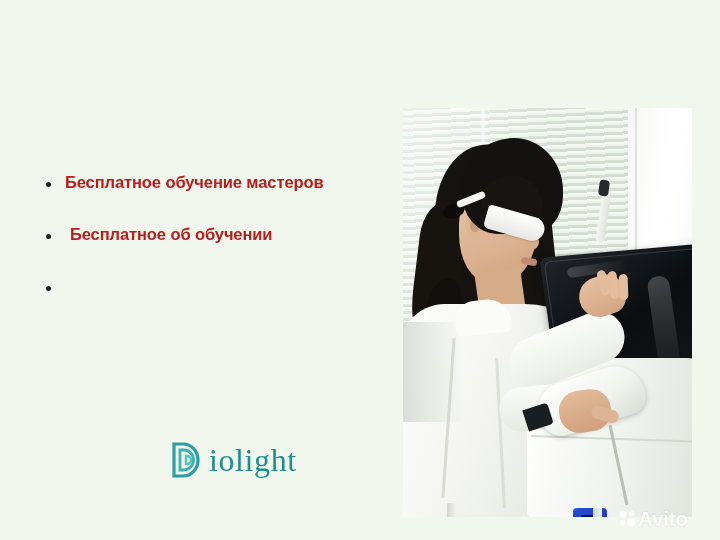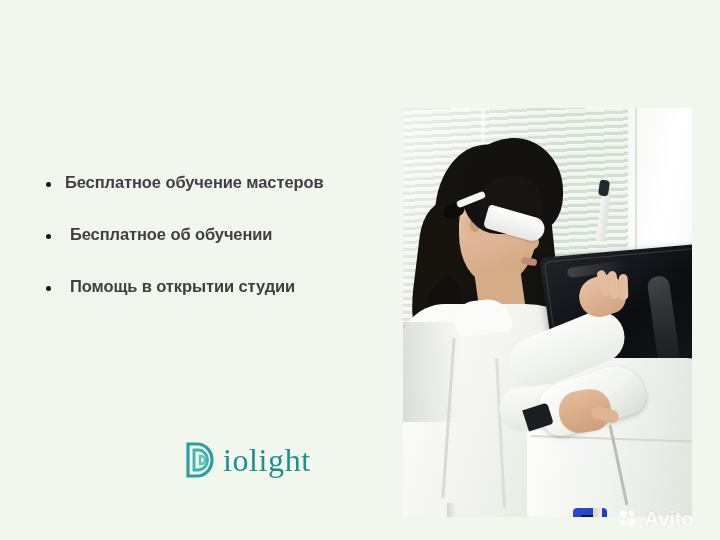--- a/index.html
+++ b/index.html
@@ -38,31 +38,31 @@
     height: 5px;
     border-radius: 50%;
     background: #17191c;
     margin-top: 10px;
     margin-right: 14px;
     flex: 0 0 auto;
   }
   .bullet-text {
     font-size: 16.5px;
     font-weight: bold;
-    color: #404040;
+    color: #b91c1c;
     line-height: 1.25;
     letter-spacing: -0.1px;
     white-space: nowrap;
   }
   .bullet-row.indented .bullet-text { padding-left: 5px; }
 
   
   #logo {
     position: absolute;
-    left: 184px;
+    left: 170px;
     top: 440px;
     display: flex;
     align-items: center;
   }
   #logo-mark { width: 36px; height: 40px; display:block; }
   #logo-word {
     font-family: "Liberation Serif", serif;
     font-size: 32px;
     color: #1d8f90;
     letter-spacing: 0.6px;
@@ -408,21 +408,20 @@
     background:#25292c; border-radius:4px;
     transform: rotate(8deg);
   }
 
   
   #watermark {
     position:absolute;
     left: 619px; top: 508px;
     display:flex; align-items:center;
     opacity: .82;
-    gap: 6px;
   }
   #wm-dots { width:17px; height:17px; display:block; }
   #wm-text {
     font-family:"Liberation Sans", sans-serif;
     font-size:21px; font-weight:bold;
     color: rgba(255,255,255,.95);
     letter-spacing:-0.4px;
     margin-left:2px; line-height:1;
     text-shadow: 0 0 2px rgba(120,130,120,.35);
   }
@@ -439,21 +438,20 @@
       <span class="bullet-text">Бесплатное обучение мастеров</span>
     </div>
 
     <div class="bullet-row indented">
       <span class="bullet-dot"></span>
       <span class="bullet-text">Бесплатное об обучении</span>
     </div>
 
     <div class="bullet-row indented">
       <span class="bullet-dot"></span>
-      <span class="bullet-text">Помощь в открытии студии</span>
     </div>
 
   </div>
 
   <div id="logo">
     <span>
       <svg id="logo-mark" viewBox="0 0 36 40" fill="none">
         <path d="M4 4 H13 A15 16 0 0 1 13 36 H4 Z" stroke="#2a9ea0" stroke-width="3.2" fill="none"></path>
         <path d="M10 10 H14 A9.5 10 0 0 1 14 30 H10 Z" stroke="#3fb2b0" stroke-width="2.8" fill="none"></path>
         <path d="M16 16 H17 A4 4 0 0 1 17 24 H16 Z" stroke="#55c2bd" stroke-width="2.4" fill="none"></path>

